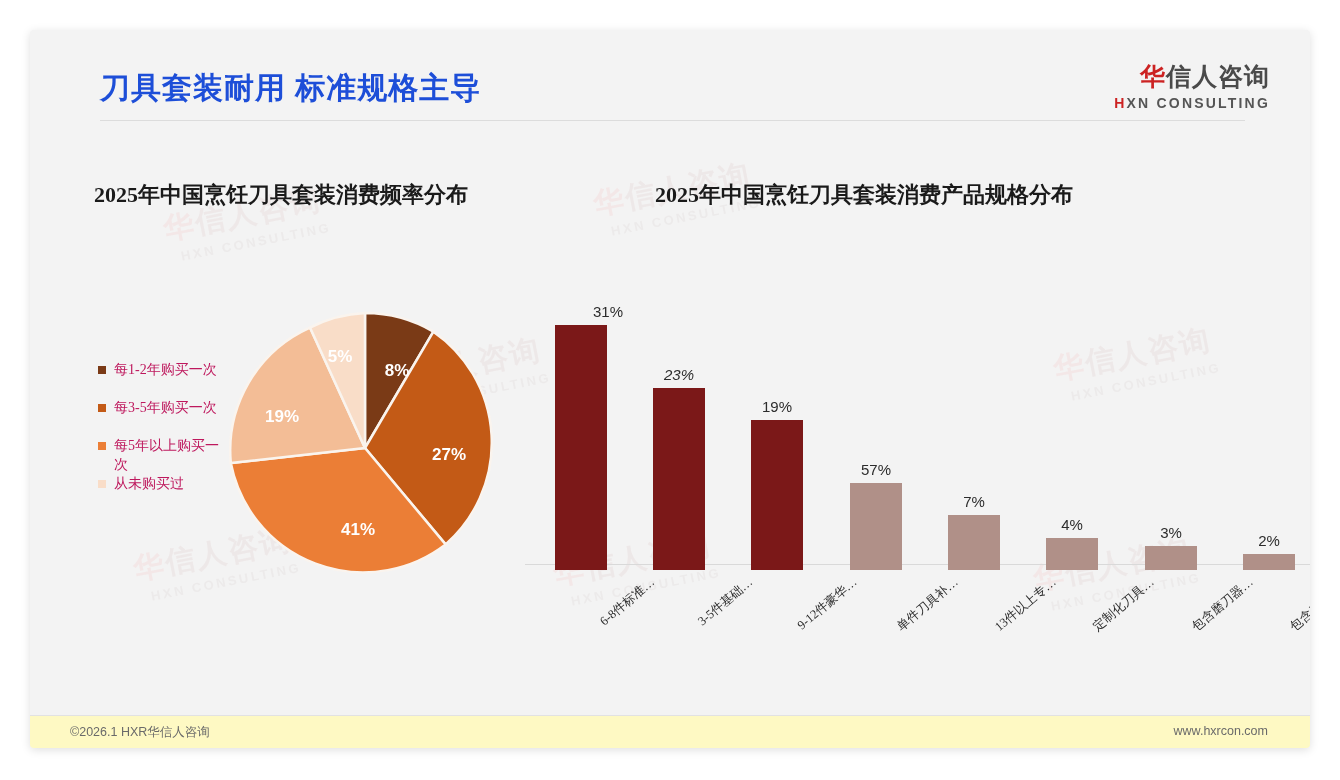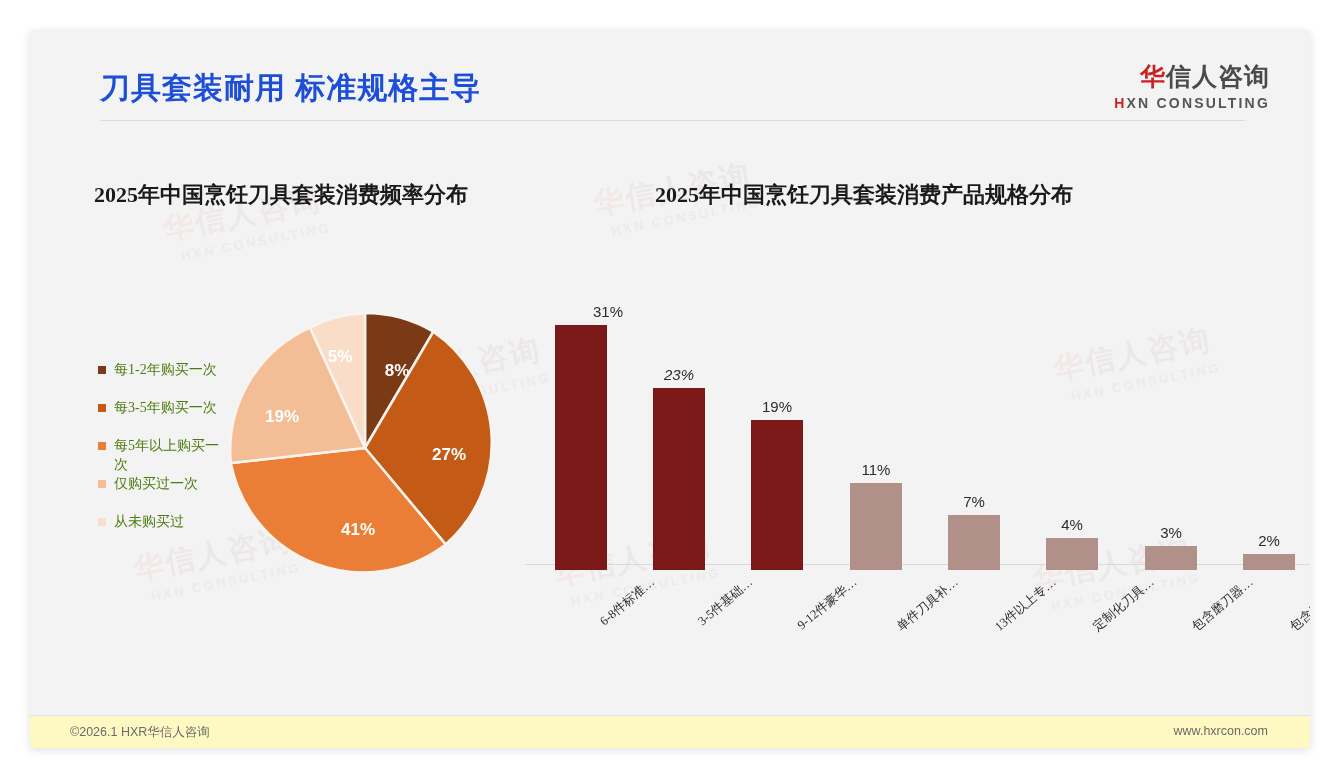--- a/index.html
+++ b/index.html
@@ -109,21 +109,21 @@
     height: 38px;
   }
   .legend-swatch {
     width: 8px; height: 8px;
     margin-top: 6px;
     margin-right: 8px;
     flex: 0 0 auto;
   }
   .legend-label {
     font-size: 14px;
-    color: #4d7c0f;
+    color: #be185d;
     line-height: 19px;
     font-family: "Liberation Serif", "DejaVu Serif", serif;
   }
 
   
   #pie-wrap {
     position: absolute;
     left: 195px; top: 278px;
     width: 280px; height: 280px;
   }
@@ -267,24 +267,20 @@
       <div class="legend-swatch" style="background:#7a3a16"></div>
       <div class="legend-label">每1-2年购买一次</div>
     </div>
     <div class="legend-row">
       <div class="legend-swatch" style="background:#c35a16"></div>
       <div class="legend-label">每3-5年购买一次</div>
     </div>
     <div class="legend-row">
       <div class="legend-swatch" style="background:#eb7e36"></div>
       <div class="legend-label" style="width:105px">每5年以上购买一次</div>
-    </div>
-    <div class="legend-row">
-      <div class="legend-swatch" style="background:#f3bd96"></div>
-      <div class="legend-label">仅购买过一次</div>
     </div>
     <div class="legend-row">
       <div class="legend-swatch" style="background:#f9ddc8"></div>
       <div class="legend-label">从未购买过</div>
     </div>
   </div>
 
   <div id="pie-wrap">
     <svg width="280" height="280" viewBox="0 0 280 280">
       <g stroke="#faf4ee" stroke-width="2.5">
@@ -315,21 +311,21 @@
       <div class="bar-value" style="bottom:187px;font-style:italic;">23%</div>
     </div>
 
     <div class="bar-col" style="left:226px;">
       <div class="bar-rect" style="height:150px;background:#7b1818"></div>
       <div class="bar-value" style="bottom:155px;">19%</div>
     </div>
 
     <div class="bar-col" style="left:325px;">
       <div class="bar-rect" style="height:87px;background:#b09088"></div>
-      <div class="bar-value" style="bottom:92px;">11%</div>
+      <div class="bar-value" style="bottom:92px;">57%</div>
     </div>
 
     <div class="bar-col" style="left:423px;">
       <div class="bar-rect" style="height:55px;background:#b09088"></div>
       <div class="bar-value" style="bottom:60px;">7%</div>
     </div>
 
     <div class="bar-col" style="left:521px;">
       <div class="bar-rect" style="height:32px;background:#b09088"></div>
       <div class="bar-value" style="bottom:37px;">4%</div>

